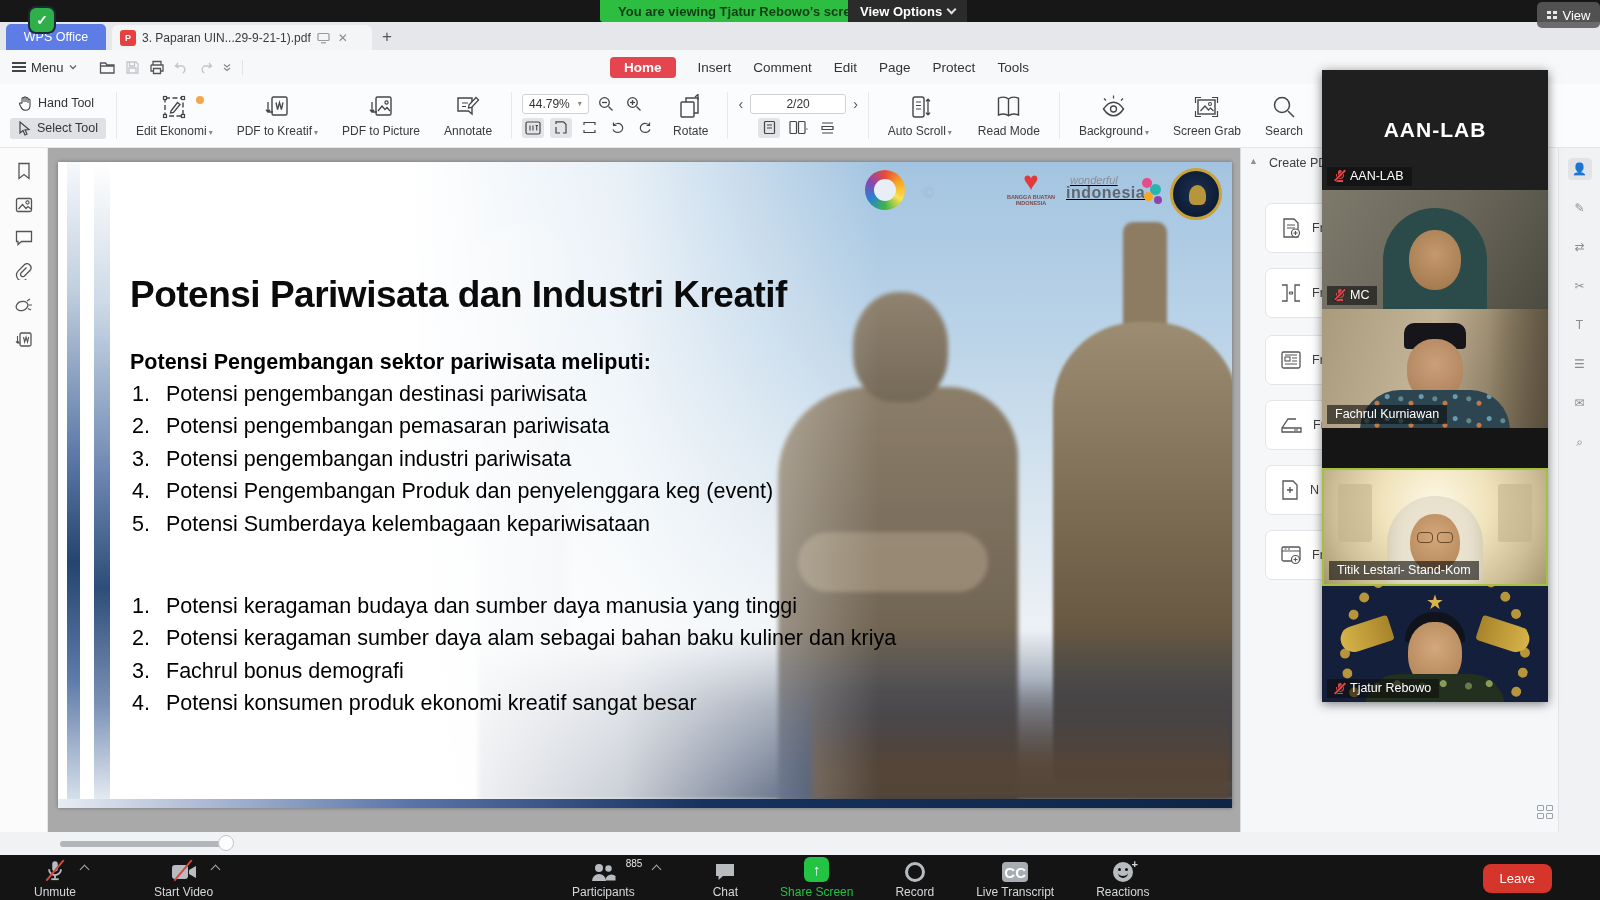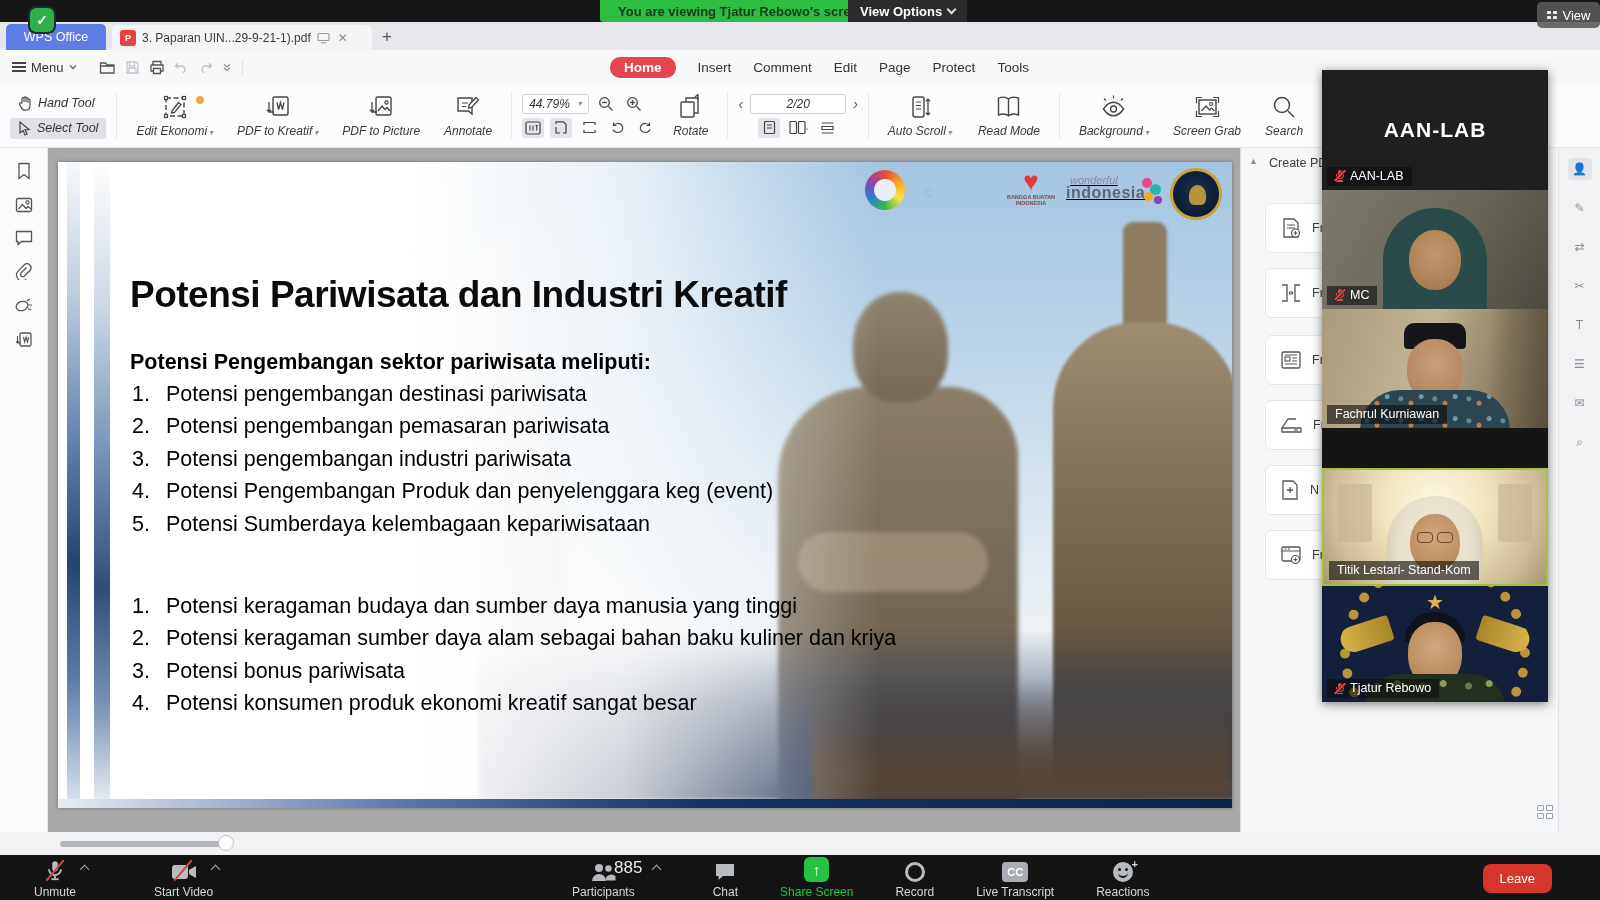--- a/index.html
+++ b/index.html
@@ -38,25 +38,25 @@
   
   .menurow { position:absolute; left:0; top:50px; width:1600px; height:34px; background:#f7f8fa; display:flex; align-items:center; }
   .menu-left { display:flex; align-items:center; gap:10px; padding-left:12px; }
   .menu-btn { display:flex; align-items:center; gap:5px; font-size:13px; color:#333; }
   .hamb { display:inline-block; width:14px; }
   .hamb i { display:block; height:1.6px; background:#444; margin:2.6px 0; }
   .qat { display:flex; align-items:center; gap:9px; margin-left:12px; padding-right:10px; border-right:1px solid #e3e3e3; }
   .qat svg { display:block; }
   .ribbon-tabs { position:absolute; left:610px; top:57px; display:flex; align-items:center; gap:22px; }
   .rtab { font-size:13.5px; color:#333; }
-  .rtab.active { background:#e5454f; color:#fff; border-radius:10px; padding:3px 14px; font-weight:bold; }
+  .rtab.active { background:#e5454f; color:#fff; border-radius:4px; padding:3px 14px; font-weight:bold; }
   .mr-right { position:absolute; right:14px; top:57px; display:flex; align-items:center; gap:14px; color:#555; }
 
   
-  .ribbon { position:absolute; left:0; top:84px; width:1600px; height:64px; background:#fbfcfd; border-bottom:1px solid #e4e5e8; display:flex; align-items:stretch;font-style:italic; }
+  .ribbon { position:absolute; left:0; top:84px; width:1600px; height:64px; background:#fbfcfd; border-bottom:1px solid #e4e5e8; display:flex; align-items:stretch; }
   .rgroup { display:flex; align-items:center; padding:0 10px; }
   .rgsep { width:1px; background:#e8e9ec; margin:8px 0; }
   .tool-col { display:flex; flex-direction:column; gap:4px; justify-content:center; }
   .tool-item { display:flex; align-items:center; gap:6px; font-size:12.5px; color:#333; padding:3px 8px; border-radius:3px; }
   .tool-item.sel { background:#dfe1e5; }
   .bigbtn { display:flex; flex-direction:column; align-items:center; justify-content:center; gap:4px; font-size:12px; color:#3a3a3a; padding:4px 9px; white-space:nowrap; position:relative; }
   .bigbtn .dd { font-size:8px; color:#888; margin-left:2px; }
   .odot { position:absolute; top:6px; right:18px; width:8px; height:8px; border-radius:50%; background:#f5a54a; }
   .zoom-group { display:flex; flex-direction:column; gap:4px; justify-content:center; }
   .zg-row { display:flex; align-items:center; gap:6px; }
@@ -175,26 +175,26 @@
   .tj-body { position:absolute; left:50%; transform:translateX(-50%); bottom:-10px; width:140px; height:38px; background:#23301f; border-radius:34px 34px 0 0; background-image:radial-gradient(circle at 25% 50%, #6a7a4a 3px, transparent 4px), radial-gradient(circle at 70% 40%, #8a9a5a 3px, transparent 4px); background-size:46px 24px; }
 
   
   .controlbar { position:absolute; left:0; top:855px; width:1600px; height:45px; background:#141414; z-index:55; }
   .zbtn { display:flex; flex-direction:column; align-items:center; gap:3px; font-size:12px; color:#d4d7da; white-space:nowrap; position:relative; }
   .zbtn .ic { height:22px; display:flex; align-items:flex-end; justify-content:center; position:relative; }
   .cb-left { position:absolute; left:34px; top:5px; display:flex; gap:78px; }
   .cb-mid { position:absolute; left:572px; top:5px; display:flex; gap:42px; }
   .caret { position:absolute; right:-22px; top:6px; width:7px; height:7px; border-top:1.7px solid #a8a8a8; border-left:1.7px solid #a8a8a8; transform:rotate(45deg); }
   .slashline { position:absolute; left:10px; top:-3px; width:2.4px; height:27px; background:#d04a42; transform:rotate(40deg); }
-  .pcount { position:absolute; right:-26px; top:-2px; font-size:17px; color:#e8e8e8; }
+  .pcount { position:absolute; right:-26px; top:-2px; font-size:10px; color:#e8e8e8; }
   .pcaret { position:absolute; right:-44px; top:6px; width:7px; height:7px; border-top:1.7px solid #a8a8a8; border-left:1.7px solid #a8a8a8; transform:rotate(45deg); }
   .share-ic { width:25px; height:25px; background:#23c343; border-radius:6px; display:flex; align-items:center; justify-content:center; color:#fff; font-size:15px; font-weight:bold; }
   .share-label { color:#23c343; }
   .rec-circle { width:20px; height:20px; border:3px solid #b8bcc0; border-radius:50%; }
-  .cc-box { width:26px; height:20px; background:#a8adb3; border-radius:4px; color:#fff; font-size:11px; font-weight:bold; display:flex; align-items:center; justify-content:center; }
+  .cc-box { width:26px; height:20px; background:#a8adb3; border-radius:4px; color:#fff; font-size:15px; font-weight:bold; display:flex; align-items:center; justify-content:center; }
   .smiley { width:20px; height:20px; background:#b8bcc0; border-radius:50%; position:relative; }
   .smiley:before { content:""; position:absolute; left:5px; top:6px; width:3px; height:3px; border-radius:50%; background:#141414; box-shadow:7px 0 0 #141414; }
   .smiley:after { content:""; position:absolute; left:5px; bottom:4px; width:10px; height:5px; border-bottom:2px solid #141414; border-radius:0 0 8px 8px; }
   .smile-plus { position:absolute; right:-5px; top:-4px; color:#d4d7da; font-size:11px; font-weight:bold; }
   .leave-btn { position:absolute; right:48px; top:9px; background:#d6352b; color:#fff; font-size:13px; padding:7px 17px; border-radius:8px; border:none; }
 </style>
 </head>
 <body>
 
 <div class="screen">
@@ -594,21 +594,21 @@
       <ol class="sec-list" style="top:220px;">
         <li>Potensi pengembangan destinasi pariwisata</li>
         <li>Potensi pengembangan pemasaran pariwisata</li>
         <li>Potensi pengembangan industri pariwisata</li>
         <li>Potensi Pengembangan Produk dan penyelenggara keg (event)</li>
         <li>Potensi Sumberdaya  kelembagaan kepariwisataan</li>
       </ol>
       <ol class="sec-list" style="top:432px;">
         <li>Potensi keragaman budaya dan sumber daya manusia yang tinggi</li>
         <li>Potensi keragaman sumber daya alam sebagai bahan baku kuliner dan kriya</li>
-        <li>Potensi bonus pariwisata</li>
+        <li>Fachrul bonus demografi</li>
         <li>Potensi konsumen produk ekonomi kreatif sangat besar</li>
       </ol>
     </div>
     <div class="vscroll">
       <div class="arr">▲</div>
       <div class="thumb"></div>
     </div>
   </div>
 
   <div class="rpanel">

